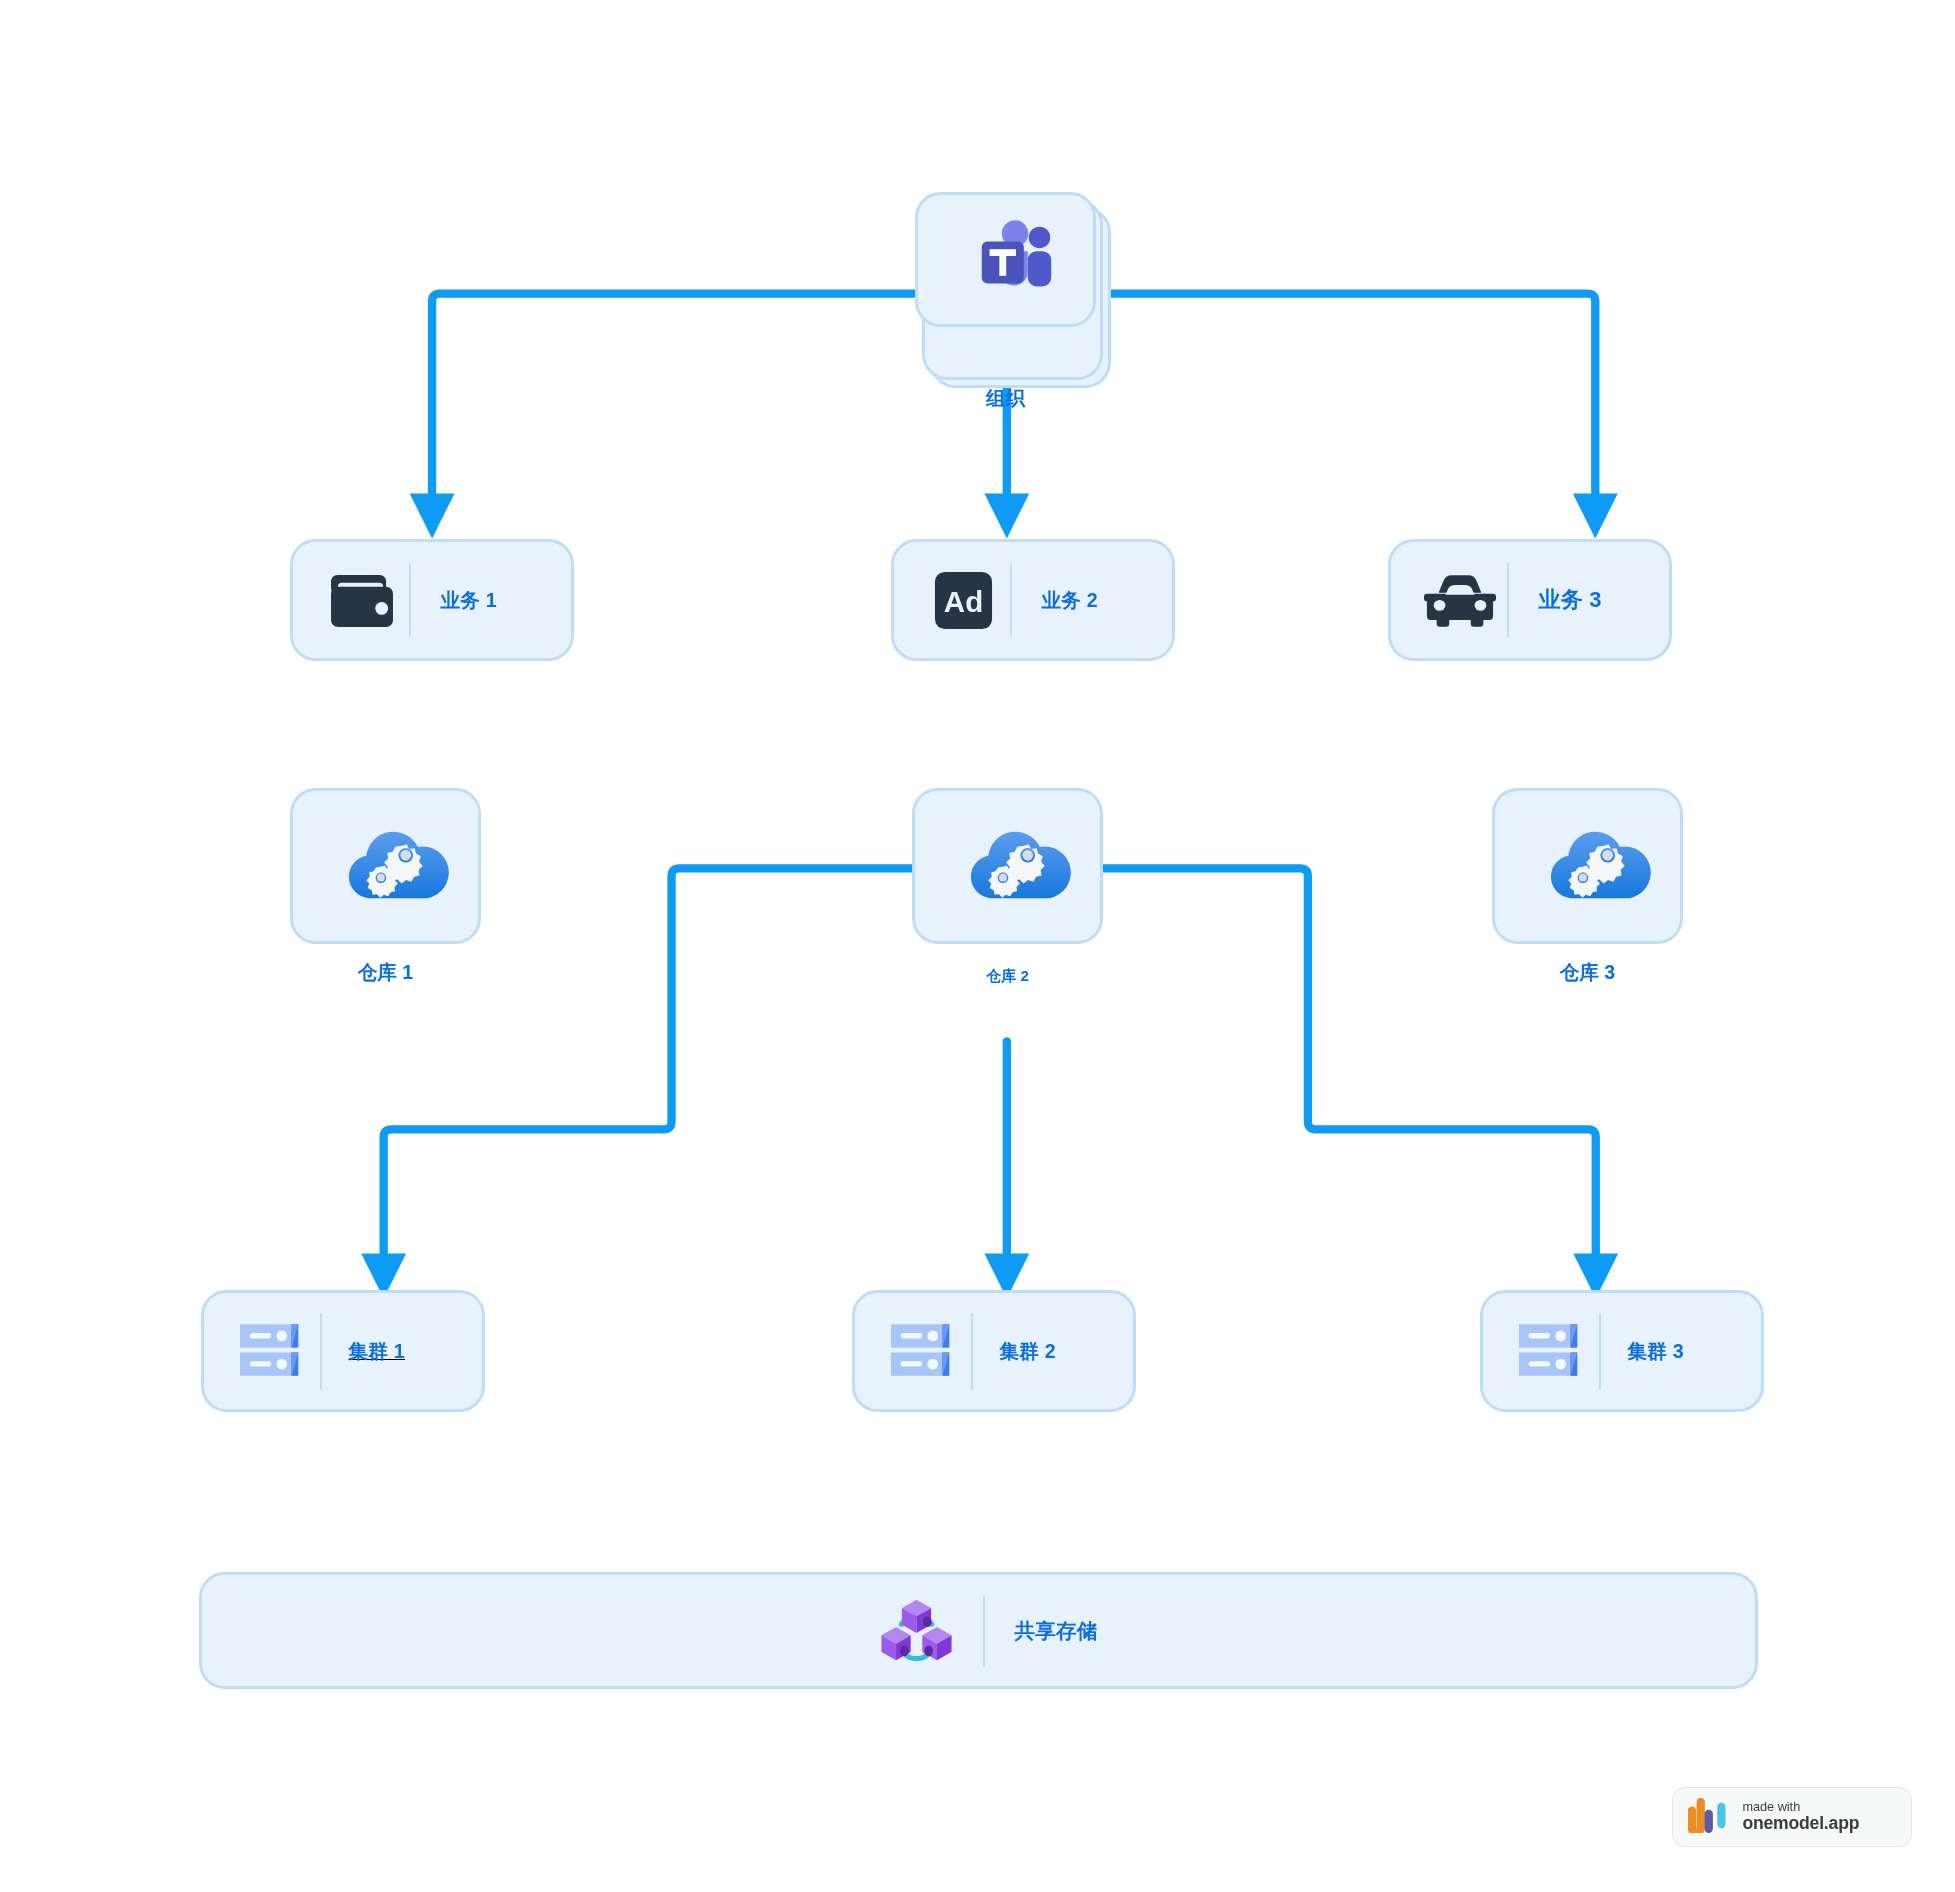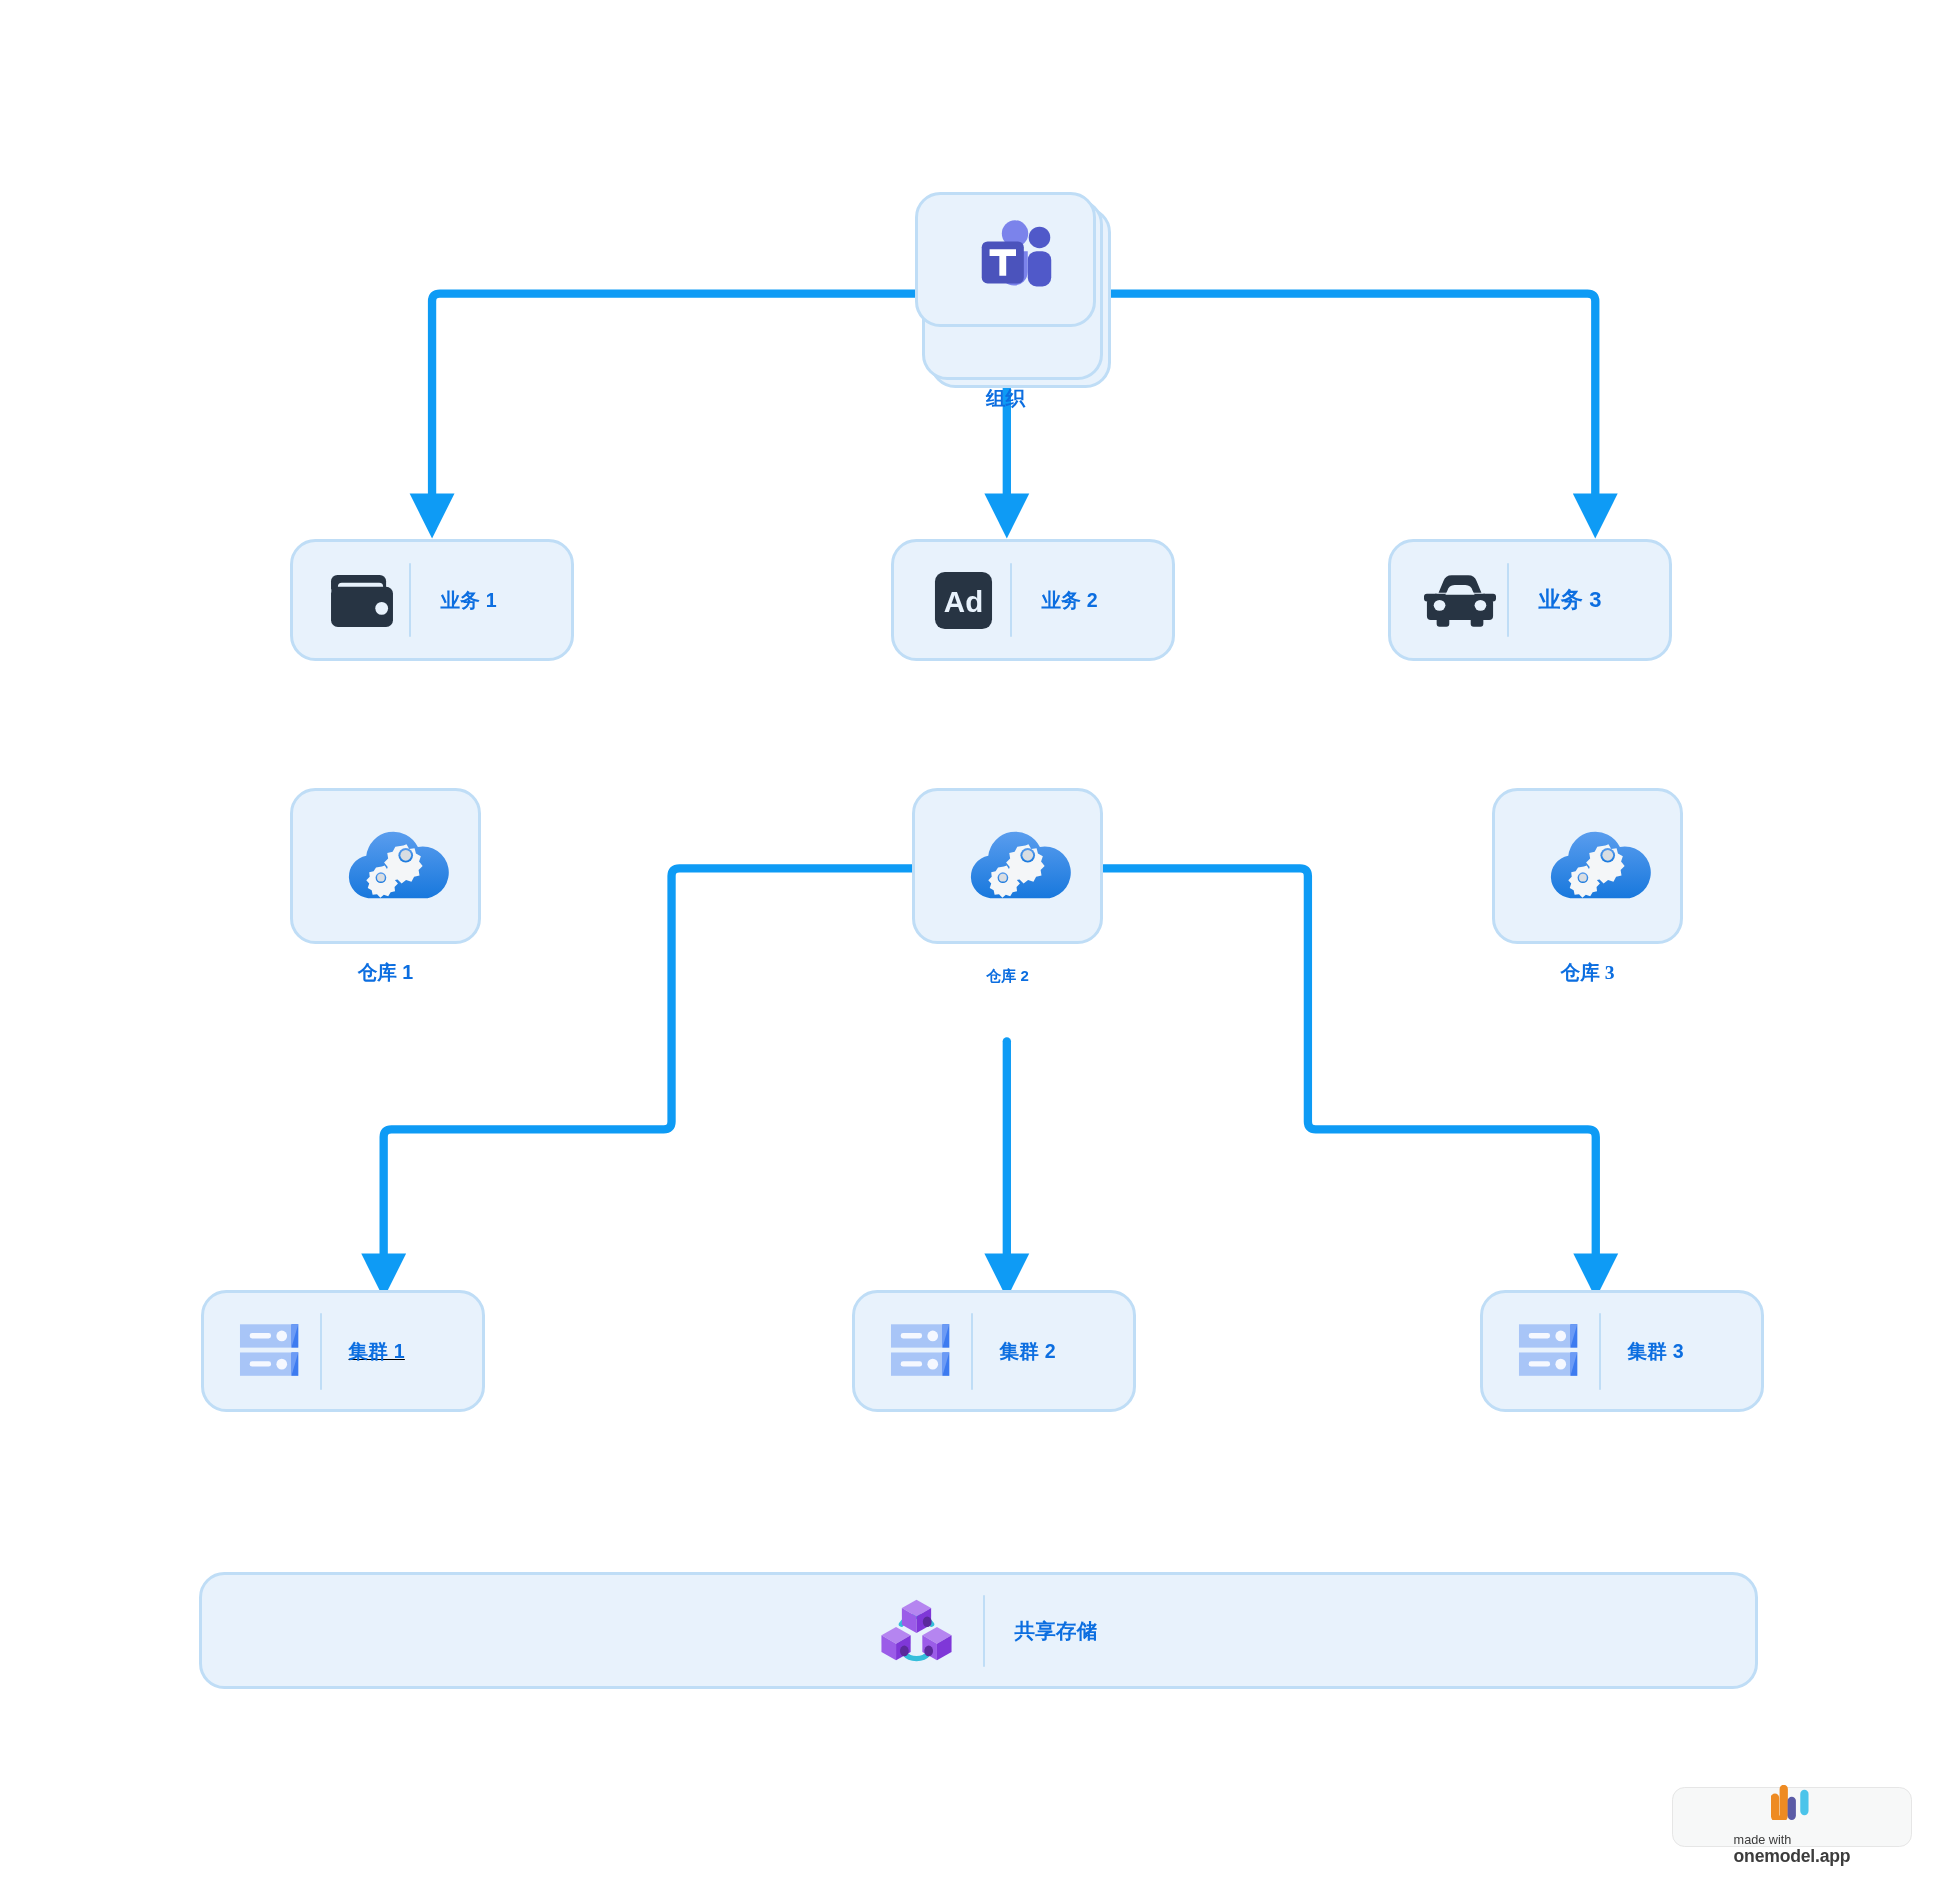--- a/index.html
+++ b/index.html
@@ -46,21 +46,20 @@
     color: #0C6EE0; font-weight: bold; white-space: nowrap;
   }
 
   
   #watermark {
     position: absolute; left: 1672px; top: 1787px;
     width: 240px; height: 60px;
     background: #F7F8F8; border: 1.5px solid #E6E6E6; border-radius: 12.7px;
     display: flex; align-items: center; gap: 12.7px; padding: 0 14.7px;
     z-index: 5;
-    flex-direction: column;
   }
   #wm-logo { display: flex; align-items: flex-end; gap: 3.4px; height: 32px; }
   #wm-text { display: flex; flex-direction: column; justify-content: center; line-height: 1.12; }
   #wm-made { font-size: 12.7px; color: #3C3C3C; }
   #wm-url  { font-size: 17.6px; color: #3C3C3C; font-weight: bold; letter-spacing: -0.2px; }
 </style>
 </head>
 <body>
 
 <div id="canvas">
@@ -229,21 +228,21 @@
           <circle cx="135" cy="62" r="11" fill="#D9DDE2"></circle>
           <g fill="#F4F6F8">
             <path d="M86,85 l6,-2 l5,8 l9,-1 l2,9 l8,5 l-3,9 l6,7 l-7,7 l1,9 l-9,2 l-5,8 l-9,-3
                      l-7,6 l-7,-7 l-9,1 l-2,-9 l-8,-5 l3,-9 l-6,-7 l7,-7 l-1,-9 l9,-2 l5,-8 Z"></path>
           </g>
           <circle cx="84" cy="108" r="11" fill="url(#cloudGrad)"></circle>
           <circle cx="84" cy="108" r="8" fill="#D9DDE2"></circle>
         </svg>
       </span>
     </div>
-    <div class="label-below" style="top:171px; font-size:19.6px;font-family:Liberation Serif, serif;">仓库 3</div>
+    <div class="label-below" style="top:171px; font-size:19.6px;">仓库 3</div>
   </div>
 
   <div class="node" style="left:201px; top:1290px; width:284px; height:122px;text-decoration:underline;">
     <div class="card wide">
       <span class="icon-slot" style="width:93px;">
         <svg width="68" height="59" viewBox="0 0 140 120">
           <rect x="2" y="4" width="120" height="48" fill="#A8C5F7"></rect>
           <path d="M108,4 h14 v48 h-14 Z" fill="#3D7BF0"></path>
           <path d="M108,4 h14 l-14,48 Z" fill="#6C9BF5"></path>
           <rect x="22" y="22" width="44" height="11" rx="5" fill="#F5F8FF"></rect>

